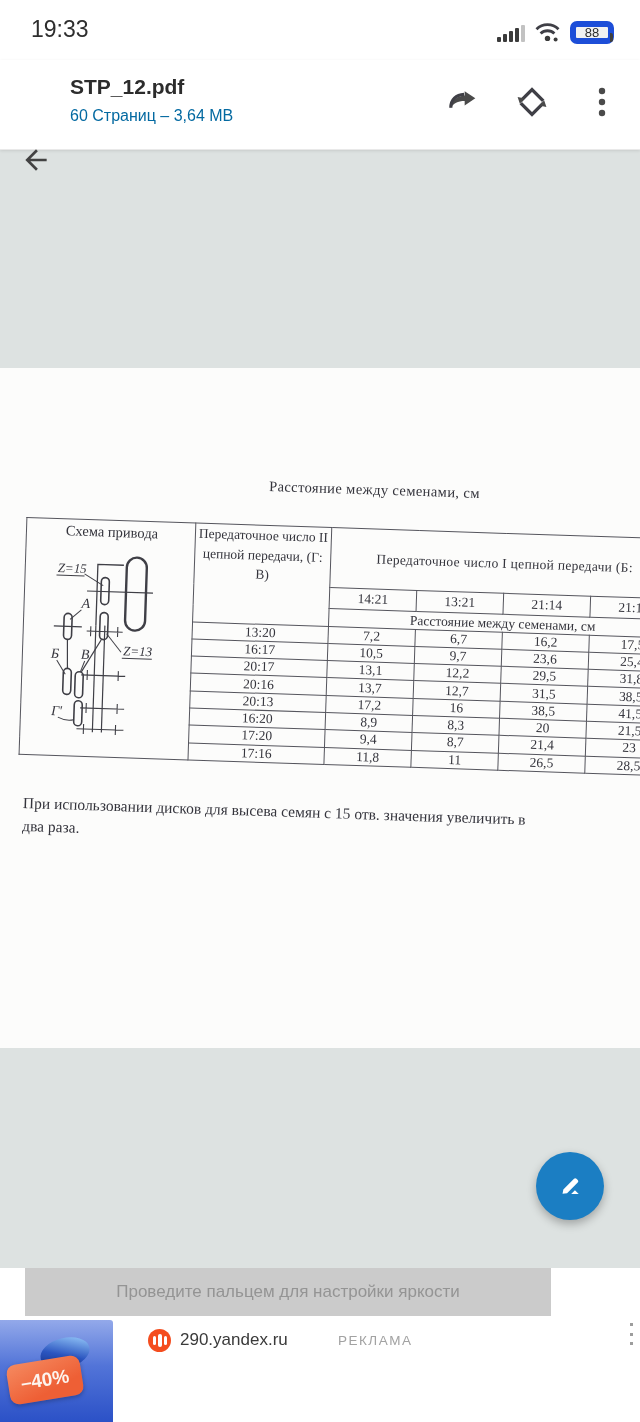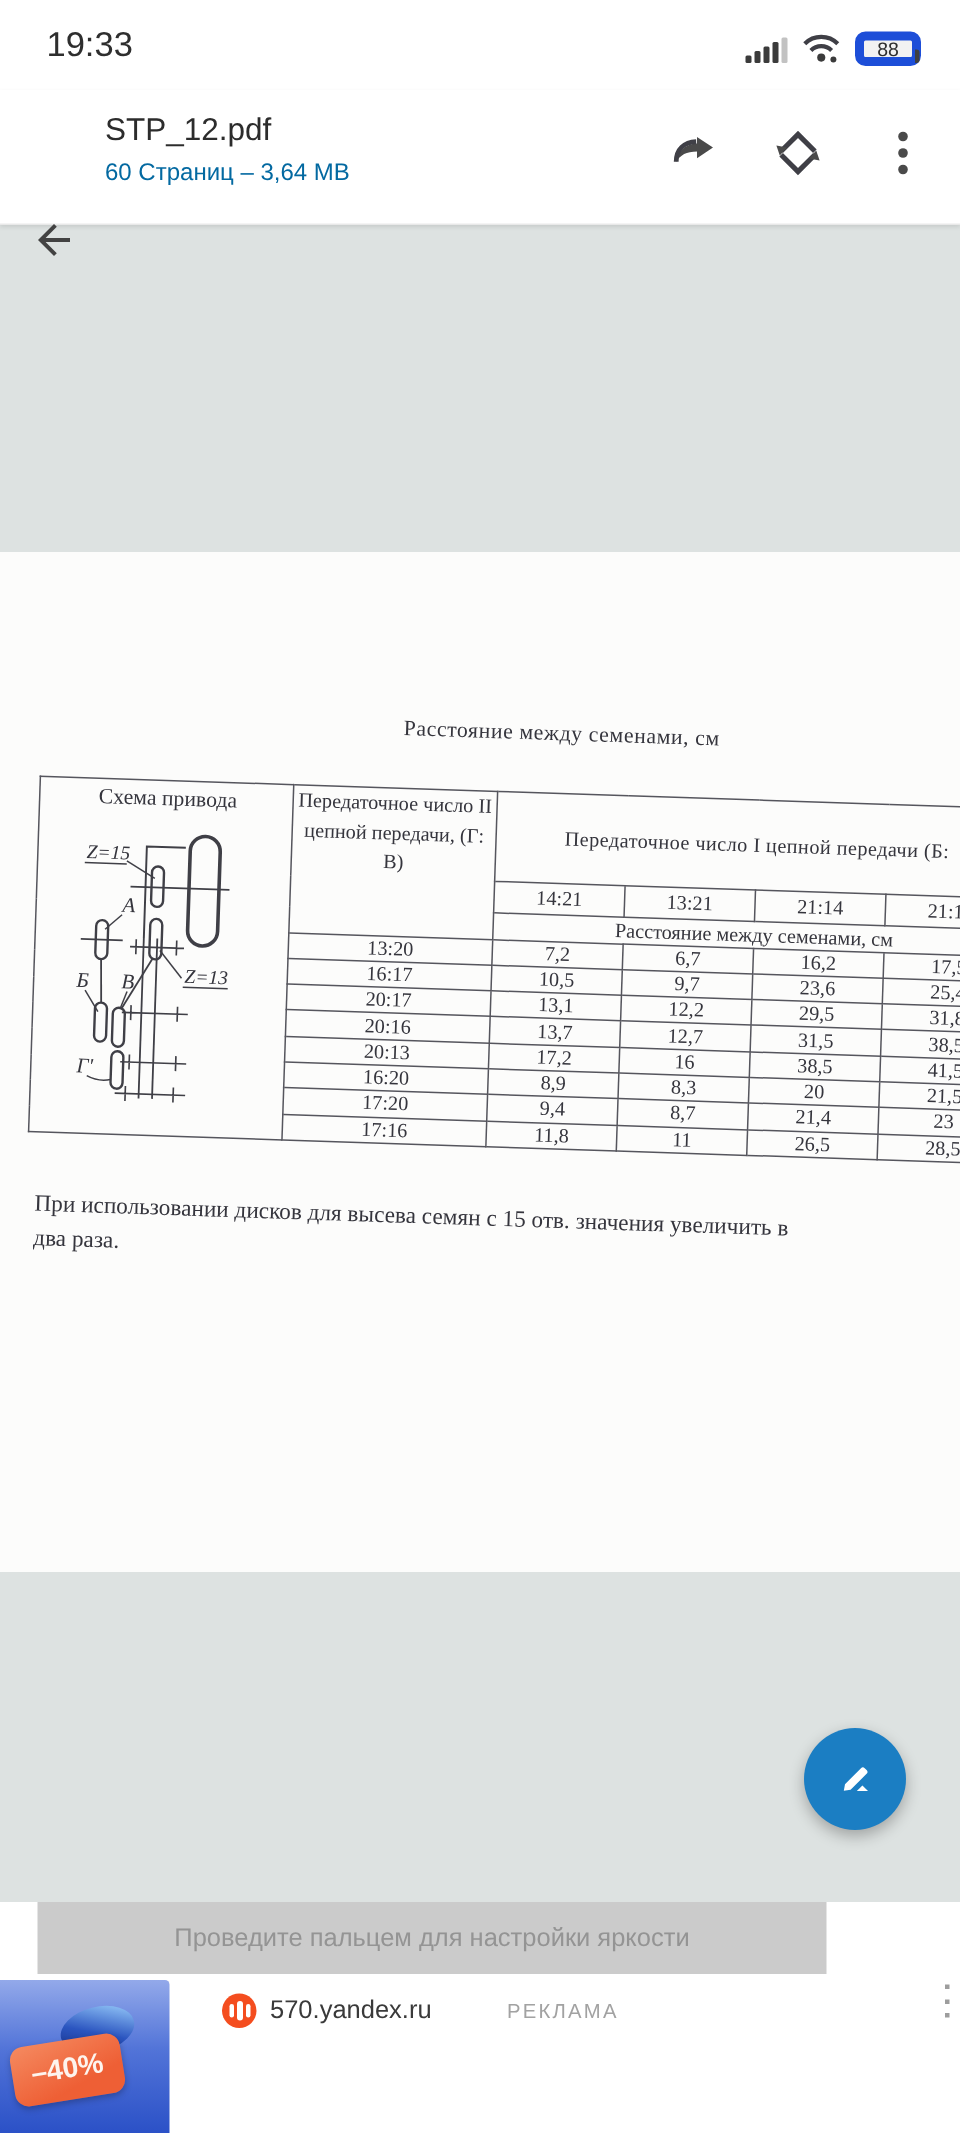--- a/index.html
+++ b/index.html
@@ -17,21 +17,21 @@
   .sig .s5{height:17px; background:#c2c2c2;}
   .battery { position:relative; width:44px; height:23px; border:6px solid #1d4ed8; border-radius:7px;
              display:flex; align-items:center; justify-content:center; background:#f2f2f2; }
   .battery .pct { font-size:13px; color:#2e2e2e; }
   .battery .nub { position:absolute; right:-5px; top:6px; width:3px; height:9px; background:#3f3f3f; border-radius:0 2px 2px 0; }
 
   
   .app-header { position:absolute; left:0; top:60px; width:640px; height:90px; background:#fff;
                 border-bottom:1px solid #e9e9e9; box-shadow:0 1px 3px rgba(0,0,0,.10); z-index:5; }
   .back-btn { position:absolute; left:20px; top:84px; width:40px; height:36px; cursor:pointer; }
-  .hdr-title { position:absolute; left:70px; top:15px; font-size:21px; font-weight:normal; color:#2c2c2c;text-align:right; }
+  .hdr-title { position:absolute; left:70px; top:15px; font-size:21px; font-weight:bold; color:#2c2c2c;text-align:right; }
   .hdr-sub { position:absolute; left:70px; top:47px; font-size:16px; color:#0369a1; }
   .hdr-actions { position:absolute; right:18px; top:22px; display:flex; align-items:center; gap:30px; }
   .icon-btn { width:40px; height:40px; display:flex; align-items:center; justify-content:center; cursor:pointer; }
 
   
   .viewer { position:absolute; left:0; top:150px; width:640px; height:1118px; background:#dde2e1; }
   .page { position:absolute; left:0; top:218px; width:640px; height:680px; background:#fcfcfb; overflow:hidden; }
 
   .scan { position:absolute; left:28px; top:102px; width:660px; transform:rotate(1.9deg); transform-origin:0 0;
           font-family:"Liberation Serif", serif; color:#35353d; }
@@ -306,21 +306,21 @@
       <div class="ad-badge">
         <span class="txt">–40%</span>
       </div>
     </div>
 
     <div class="ad-logo">
       <i class="l1"></i>
         <i class="l2"></i>
         <i class="l3"></i>
     </div>
-    <div class="ad-source">570.yandex.ru</div>
+    <div class="ad-source">290.yandex.ru</div>
     <div class="ad-label">РЕКЛАМА</div>
     <div class="ad-menu">
       <i></i>
         <i></i>
         <i></i>
     </div>
   </div>
 
 </div>
 

